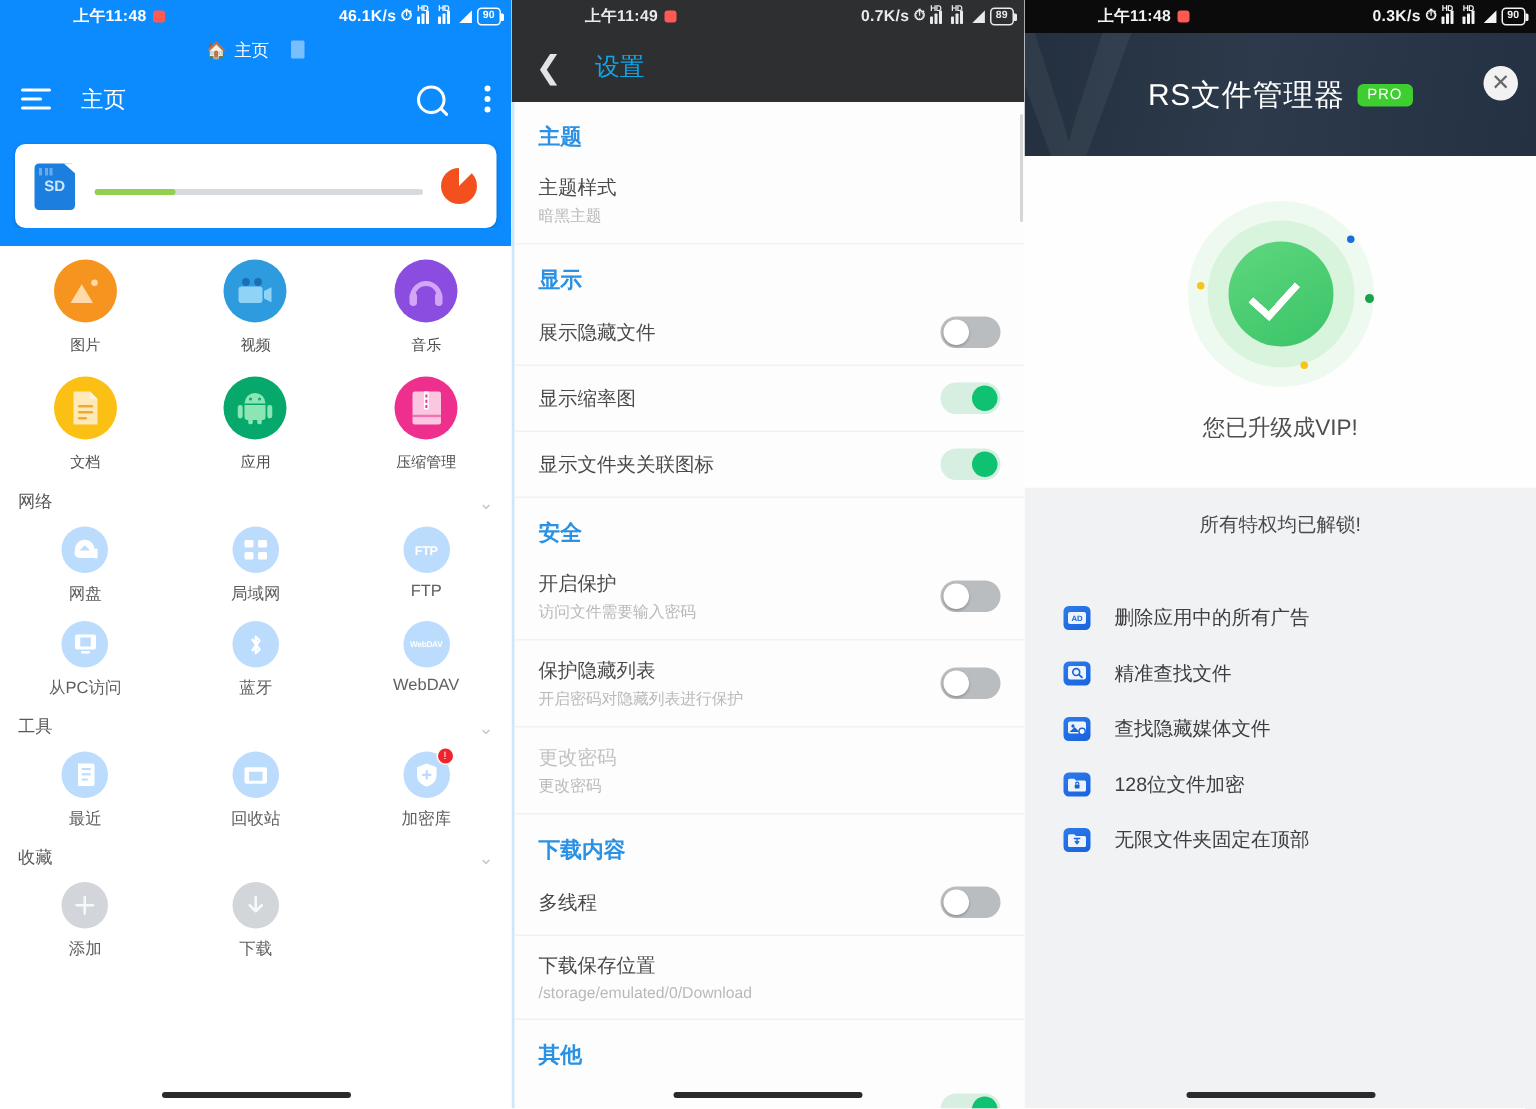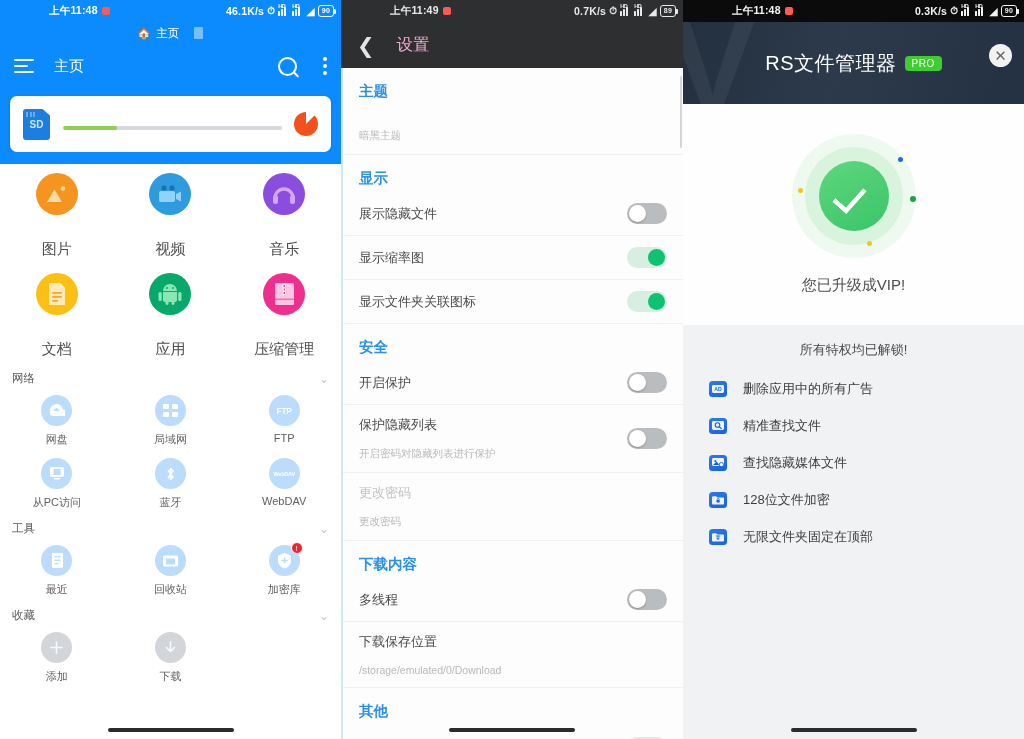--- a/index.html
+++ b/index.html
@@ -103,21 +103,21 @@
     background:#ffffff; clip-path: polygon(0 0, 100% 0, 0 100%);
   }
   .lp-blue-bottom { height: 12px; background:#0c8bff; }
 
   .grid { display: grid; grid-template-columns: repeat(3,1fr); }
   .tile { display:flex; flex-direction:column; align-items:center; padding: 9px 0 5px; cursor:pointer;}
   .tile-ic {
     width: 42px; height: 42px; border-radius: 50%;
     display:flex; align-items:center; justify-content:center; position: relative;
   }
-  .tile-lb { margin-top: 25px; font-size: 15px; color:#4e4e4e; }
+  .tile-lb { margin-top: 8px; font-size: 10px; color:#4e4e4e; }
   .tile-sm .tile-ic { width: 31px; height: 31px; }
   .tile-sm .tile-lb { margin-top: 6px; font-size: 11px; color:#606060; }
   .tile-sm { padding: 7px 0 4px; }
 
   .section-head {
     display:flex; align-items:center; padding: 7px 12px 2px; font-size: 11.5px; color: #595959;
   }
   .section-head .chev { margin-left:auto; color:#c2c8cc; font-size: 12px; }
 
   .badge-dot {
@@ -127,32 +127,32 @@
   }
   .navbar-pill {
     position:absolute; bottom: 7px; left:50%; transform: translateX(-50%);
     width: 126px; height: 4px; border-radius: 3px; background:#2b2b2b;
   }
 
   
   .mp-top { background: #2d2f31; color:#e9eaea; }
   .mp-appbar { height: 46px; display:flex; align-items:center; padding: 0 16px; gap: 22px;}
   .mp-back { font-size: 21px; color:#e3e4e5; line-height:1; font-weight: 300;}
-  .mp-title { font-size: 16.5px; color:#f9a8d4; }
+  .mp-title { font-size: 16.5px; color:#0ea5e9; }
   .mp-body { background:#fdfdfd; height: calc(739px - 22px - 46px); position:relative;
              border-left: 2px solid #cfe6fb; }
   .sec-title { font-size: 14.5px; color:#2a91e4; font-weight: bold; padding: 14px 16px 4px; }
   .row {
     display:flex; align-items:center; padding: 11px 16px; min-height: 44px;
     border-bottom: 1px solid #f1f1f1;
   }
   .row-txt { flex:1; }
   .row-title { font-size: 13px; color:#4a4a4a; }
   .row-title.dim { color:#c2c2c2; }
-  .row-sub { font-size: 10.5px; color:#b9b9b9; margin-top: 13px; }
+  .row-sub { font-size: 10.5px; color:#b9b9b9; margin-top: 3px; }
   .toggle {
     width: 40px; height: 21px; border-radius: 11px; background:#b9bdc0; position:relative;
     flex: 0 0 auto; cursor:pointer;
   }
   .toggle .knob {
     position:absolute; top:2px; left:2px; width:17px; height:17px; border-radius:50%;
     background:#fff; box-shadow: 0 1px 2px rgba(0,0,0,.25);
   }
   .toggle.on { background:#d6efe0; }
   .toggle.on .knob { left:21px; background:#0fc271; box-shadow:none; width:17px; height:17px; }
@@ -204,21 +204,21 @@
     border-right:5px solid #fff; border-bottom:5px solid #fff; transform: rotate(42deg);
     border-radius: 1px;
   }
   .dot { position:absolute; border-radius:50%; }
   .d1 { width:5px;height:5px;background:#f5c518; left:6px; top:54px;}
   .d2 { width:5px;height:5px;background:#1b6fd8; right:13px; top:23px;}
   .d3 { width:6px;height:6px;background:#16a34a; right:0px; top:62px;}
   .d4 { width:5px;height:5px;background:#f5c518; right:44px; bottom:12px;}
   .hero-txt { margin-top: 18px; font-size: 15px; color:#4e4e4e; }
   .rp-list { background:#f1f2f4; height: calc(739px - 22px - 82px - 221px); padding-top: 16px;}
-  .rp-list-title { text-align:center; font-size: 13px; color:#4a4a4a; margin-bottom: 11px; }
+  .rp-list-title { text-align:center; font-size: 13px; color:#4a4a4a; margin-bottom: 34px; }
   .priv { display:flex; align-items:center; padding: 0 0 0 26px; height: 37px; }
   .priv-ic {
     width: 18px; height: 16px; border-radius: 3.5px; flex: 0 0 auto;
     background: linear-gradient(150deg,#2e7bec,#1663dd);
     position:relative; display:flex; align-items:center; justify-content:center;
     color:#fff; font-size: 8px; overflow:hidden;
   }
   .priv-lb { margin-left: 16px; font-size: 13px; color:#3e3e3e; }
   .rp-pill {
     position:absolute; bottom: 7px; left:50%; transform:translateX(-50%);
@@ -525,20 +525,21 @@
       <div class="mp-appbar">
         <span class="mp-back">❮</span>
         <span class="mp-title">设置</span>
       </div>
     </div>
     <div class="mp-body" id="settings-body">
       <div class="mp-scrollbar"></div>
     <div class="sec-title">主题</div>
         <div class="row">
           <div class="row-txt">
+            <div class="row-title">主题样式</div>
             <div class="row-sub">暗黑主题</div>
           </div>
         </div>
         <div class="sec-title">显示</div>
         <div class="row">
           <div class="row-txt">
             <div class="row-title">展示隐藏文件</div>
           </div>
           <div class="toggle">
             <span class="knob"></span>
@@ -557,20 +558,21 @@
             <div class="row-title">显示文件夹关联图标</div>
           </div>
           <div class="toggle on">
             <span class="knob"></span>
           </div>
         </div>
         <div class="sec-title">安全</div>
         <div class="row">
           <div class="row-txt">
             <div class="row-title">开启保护</div>
+            <div class="row-sub">访问文件需要输入密码</div>
           </div>
           <div class="toggle">
             <span class="knob"></span>
           </div>
         </div>
         <div class="row">
           <div class="row-txt">
             <div class="row-title">保护隐藏列表</div>
             <div class="row-sub">开启密码对隐藏列表进行保护</div>
           </div>

